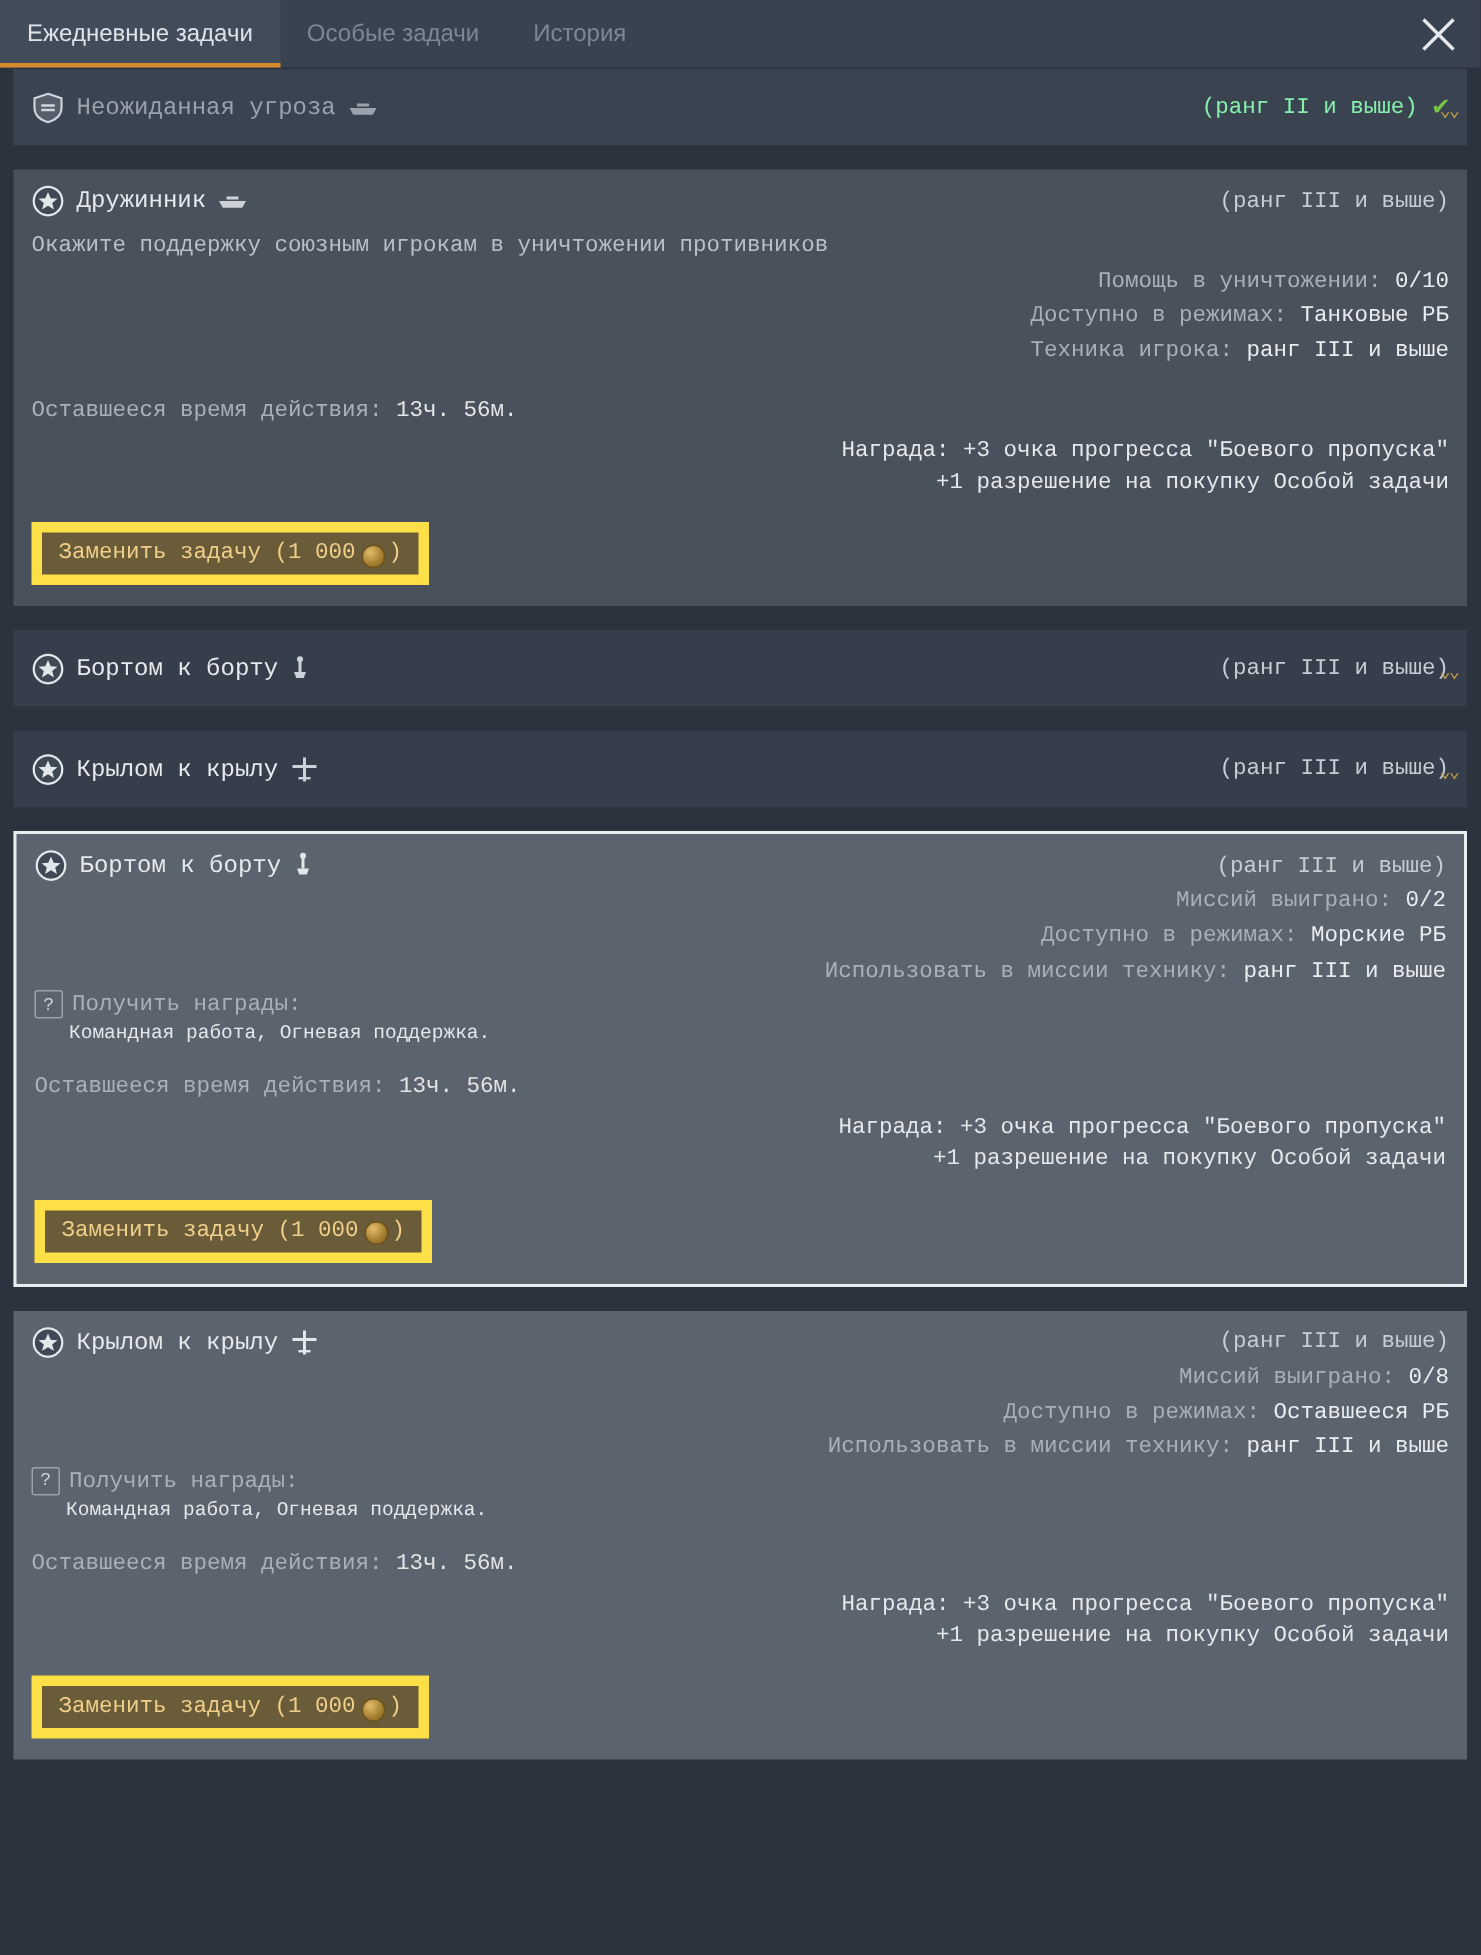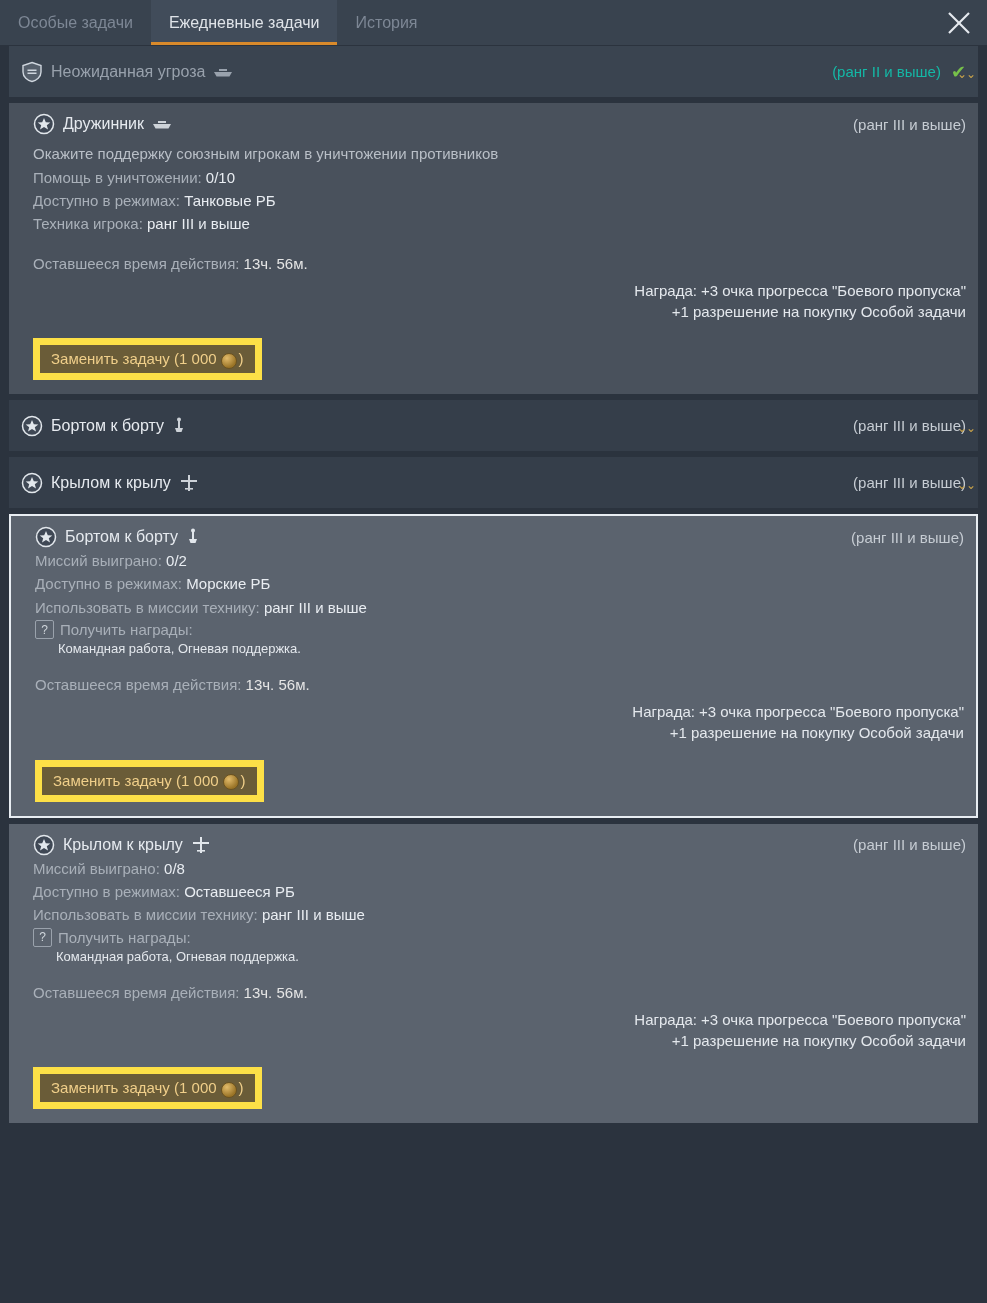--- a/index.html
+++ b/index.html
@@ -67,36 +67,37 @@
   .content {
     flex: 1 1 auto;
     overflow: hidden;
     padding: 0 9px 0 9px;
     box-sizing: border-box;
   }
 
   
   .card {
     position: relative;
-    margin-bottom: 6px;
+    margin-bottom: 16px;
     box-sizing: border-box;
+    font-family: Liberation Mono, monospace;
   }
   .card.collapsed {
     background: #353e4a;
     padding: 0 12px;
     height: 51px;
     display: flex;
     align-items: center;
   }
   .card.special {
     background: #3a4450;
   }
   .card.expanded {
     background: #49515c;
-    padding: 10px 12px 14px 24px;
+    padding: 10px 12px 14px 12px;
   }
   .card.expanded.light {
     background: #5b636e;
   }
   .card.highlight {
     border: 2px solid #e8edf2;
     background: #5b636e;
   }
 
   .card-head {
@@ -123,21 +124,21 @@
     display: inline-flex;
     align-items: center;
     color: #cdd2d8;
   }
   .rank {
     margin-left: auto;
     font-size: 15px;
     color: #c6ccd3;
     white-space: nowrap;
   }
-  .rank.dim { color: #14b8a6; }
+  .rank.dim { color: #86efac; }
   .check {
     margin-left: 10px;
     color: #77c14a;
     font-size: 18px;
     line-height: 1;
   }
   .chevron {
     position: absolute;
     left: 50%;
     transform: translateX(-50%);
@@ -157,20 +158,21 @@
     margin-top: 9px;
     font-size: 15px;
     color: #b9bfc7;
     line-height: 1.38;
   }
   .kv {
     margin-top: 2px;
     font-size: 15px;
     color: #a9b0b9;
     line-height: 1.42;
+    text-align: right;
   }
   .kv .val { color: #e9edf2; }
   .sub-line {
     margin-top: 2px;
     font-size: 15px;
     color: #a9b0b9;
     display: flex;
     align-items: center;
   }
   .qmark {
@@ -227,25 +229,25 @@
     position: relative;
     top: 2px;
   }
 </style>
 </head>
 <body>
 
 <div class="app">
 
   <div class="tabbar">
+    <div class="tab active">
+      <span>Ежедневные задачи</span>
+    </div>
     <div class="tab">
       <span>Особые задачи</span>
-    </div>
-    <div class="tab active">
-      <span>Ежедневные задачи</span>
     </div>
     <div class="tab">
       <span>История</span>
     </div>
     <div class="close-btn">
       <span>
         <svg width="26" height="26" viewBox="0 0 26 26">
           <line x1="3" y1="3" x2="23" y2="23" stroke="#e6eaef" stroke-width="2.2"></line>
           <line x1="23" y1="3" x2="3" y2="23" stroke="#e6eaef" stroke-width="2.2"></line>
         </svg>

